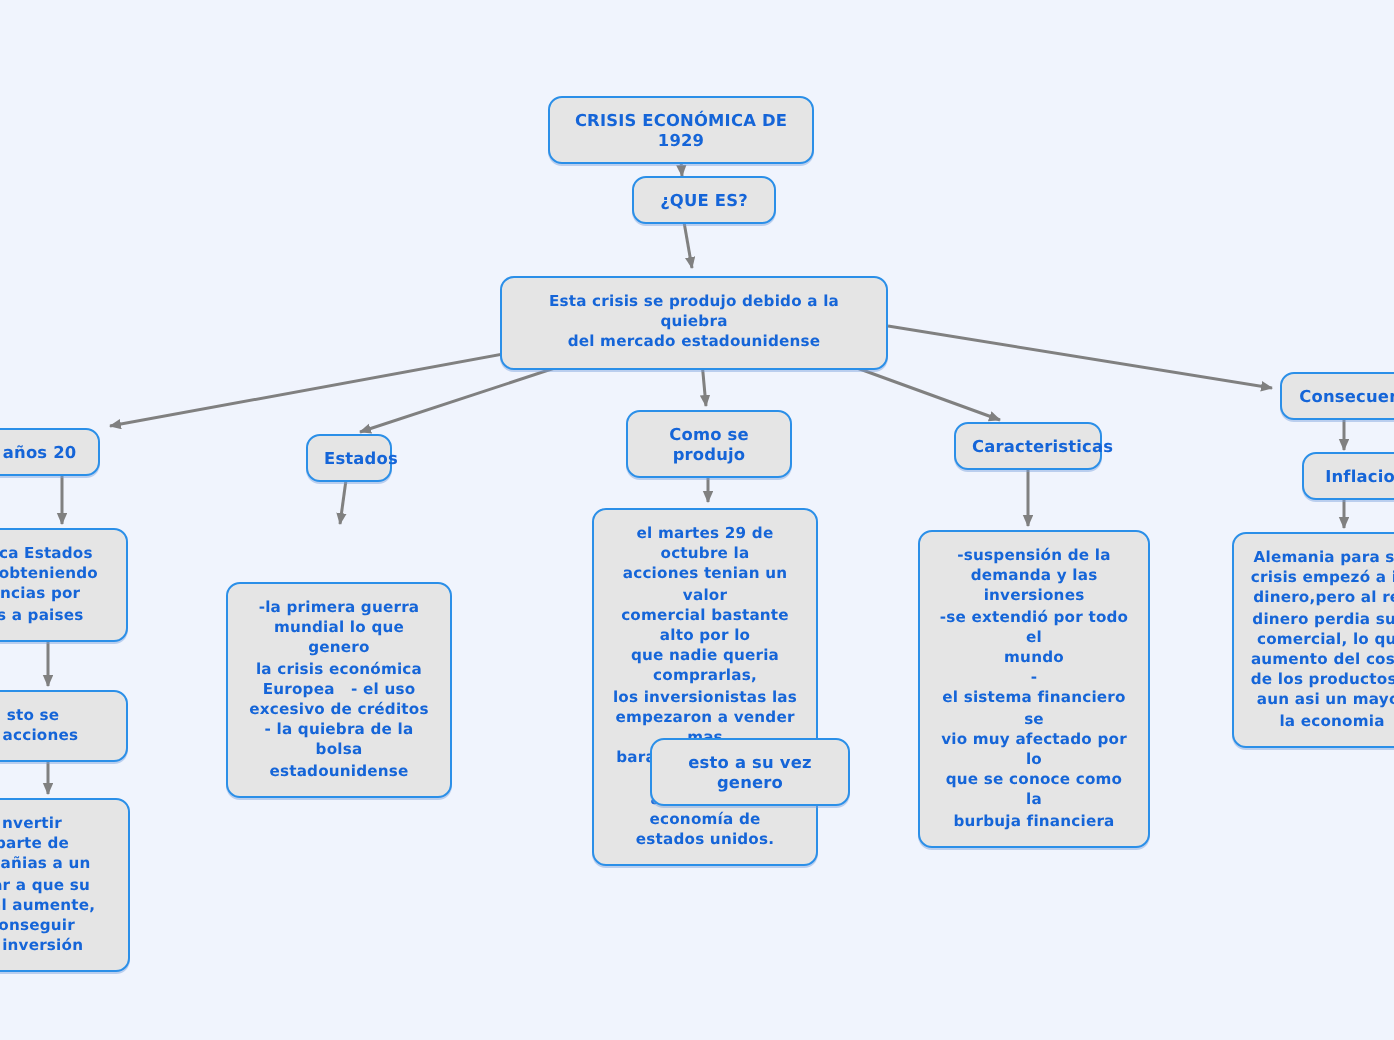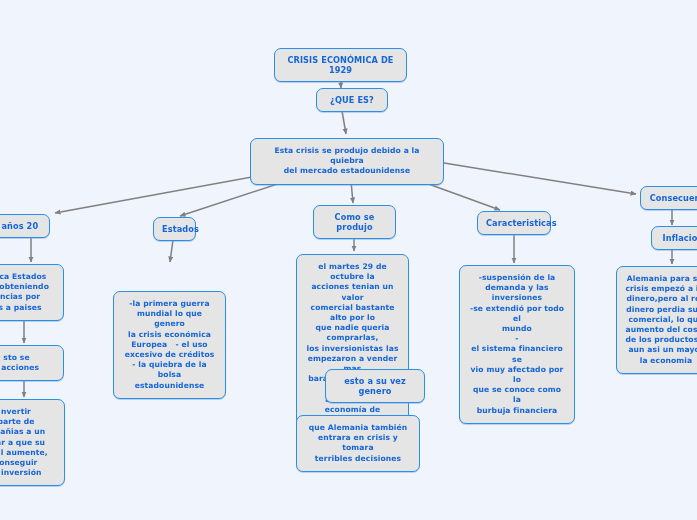--- a/index.html
+++ b/index.html
@@ -155,25 +155,20 @@
 empezaron a vender mas
 baratas, colapsando la bolsa,
 afectando la economía de
 estados unidos.</div>
   </div>
 
   <div class="node node-title" style="left:305px; top:369px; width:100px;margin-left:20px;">
     <div>esto a su vez genero</div>
   </div>
 
-  <div class="node node-body" style="left:296px; top:415px; width:124px;">
-    <div>que Alemania también
-entrara en crisis y tomara
-terribles decisiones</div>
-  </div>
 
   <div class="node node-title" style="left:477px; top:211px; width:74px;">
     <div>Caracteristicas</div>
   </div>
 
   <div class="node node-body" style="left:459px; top:265px; width:116px;">
     <div>-suspensión de la
 demanda y las inversiones
 -se extendió por todo el
 mundo                        -

